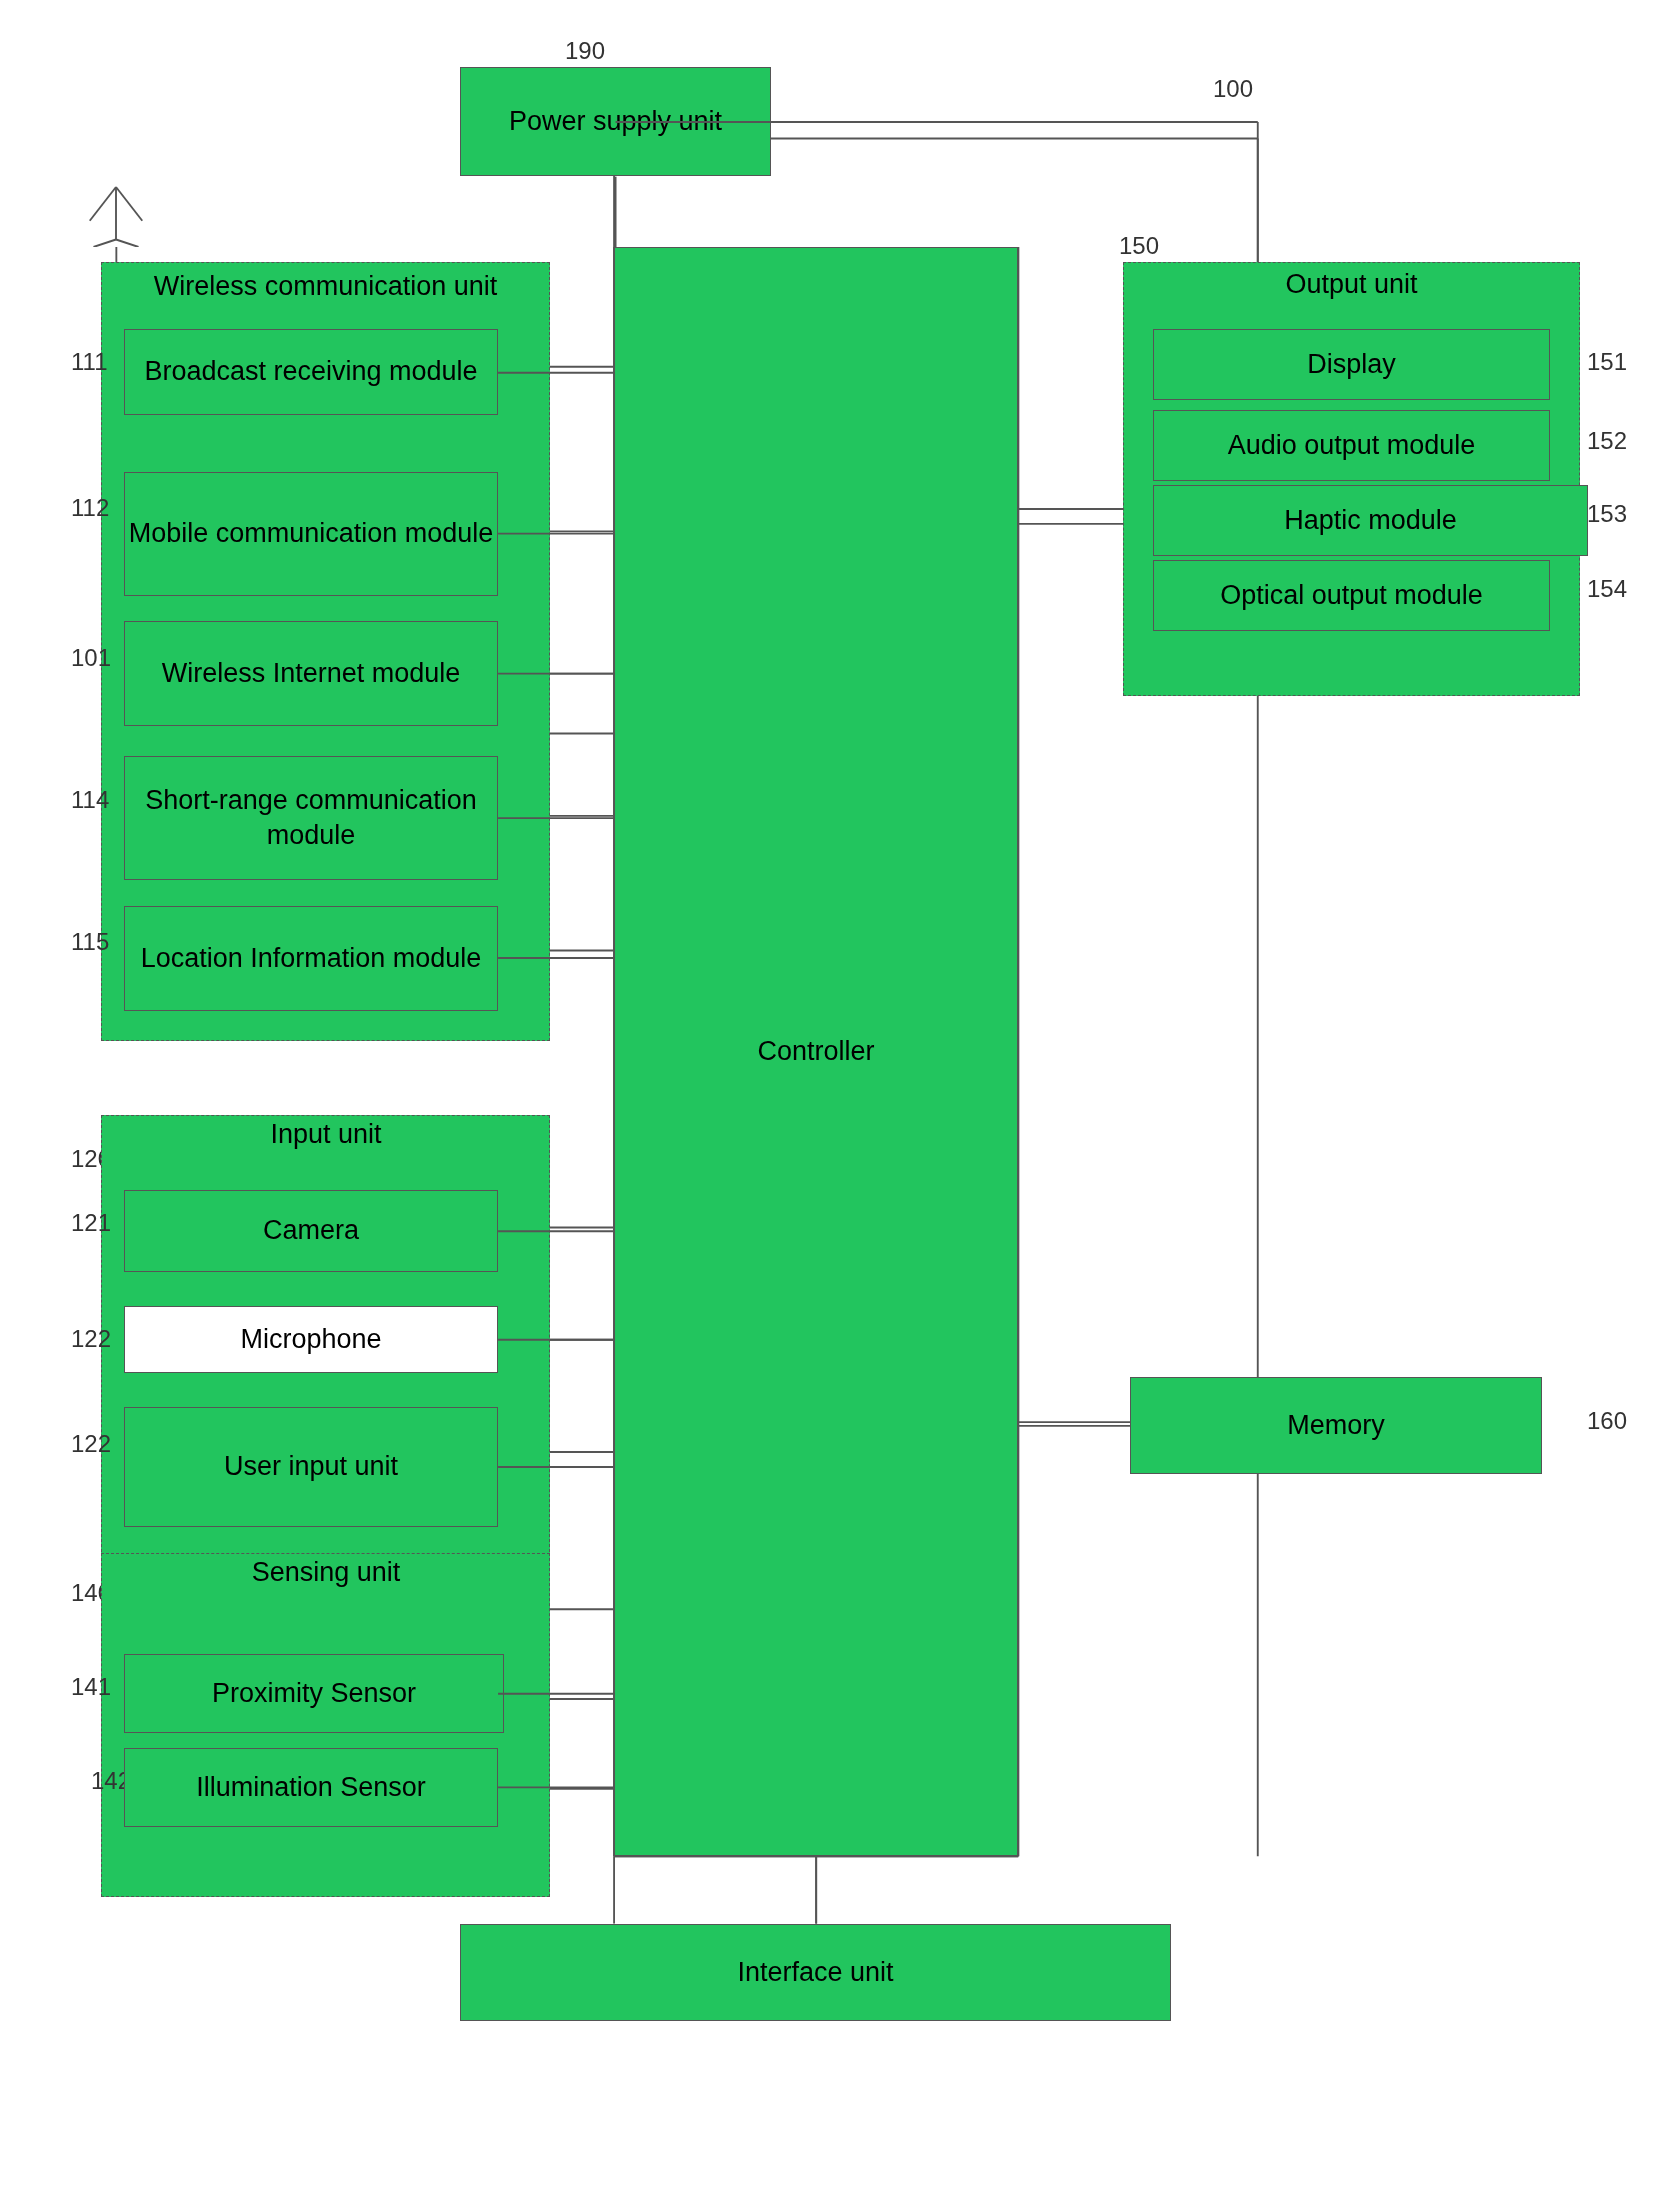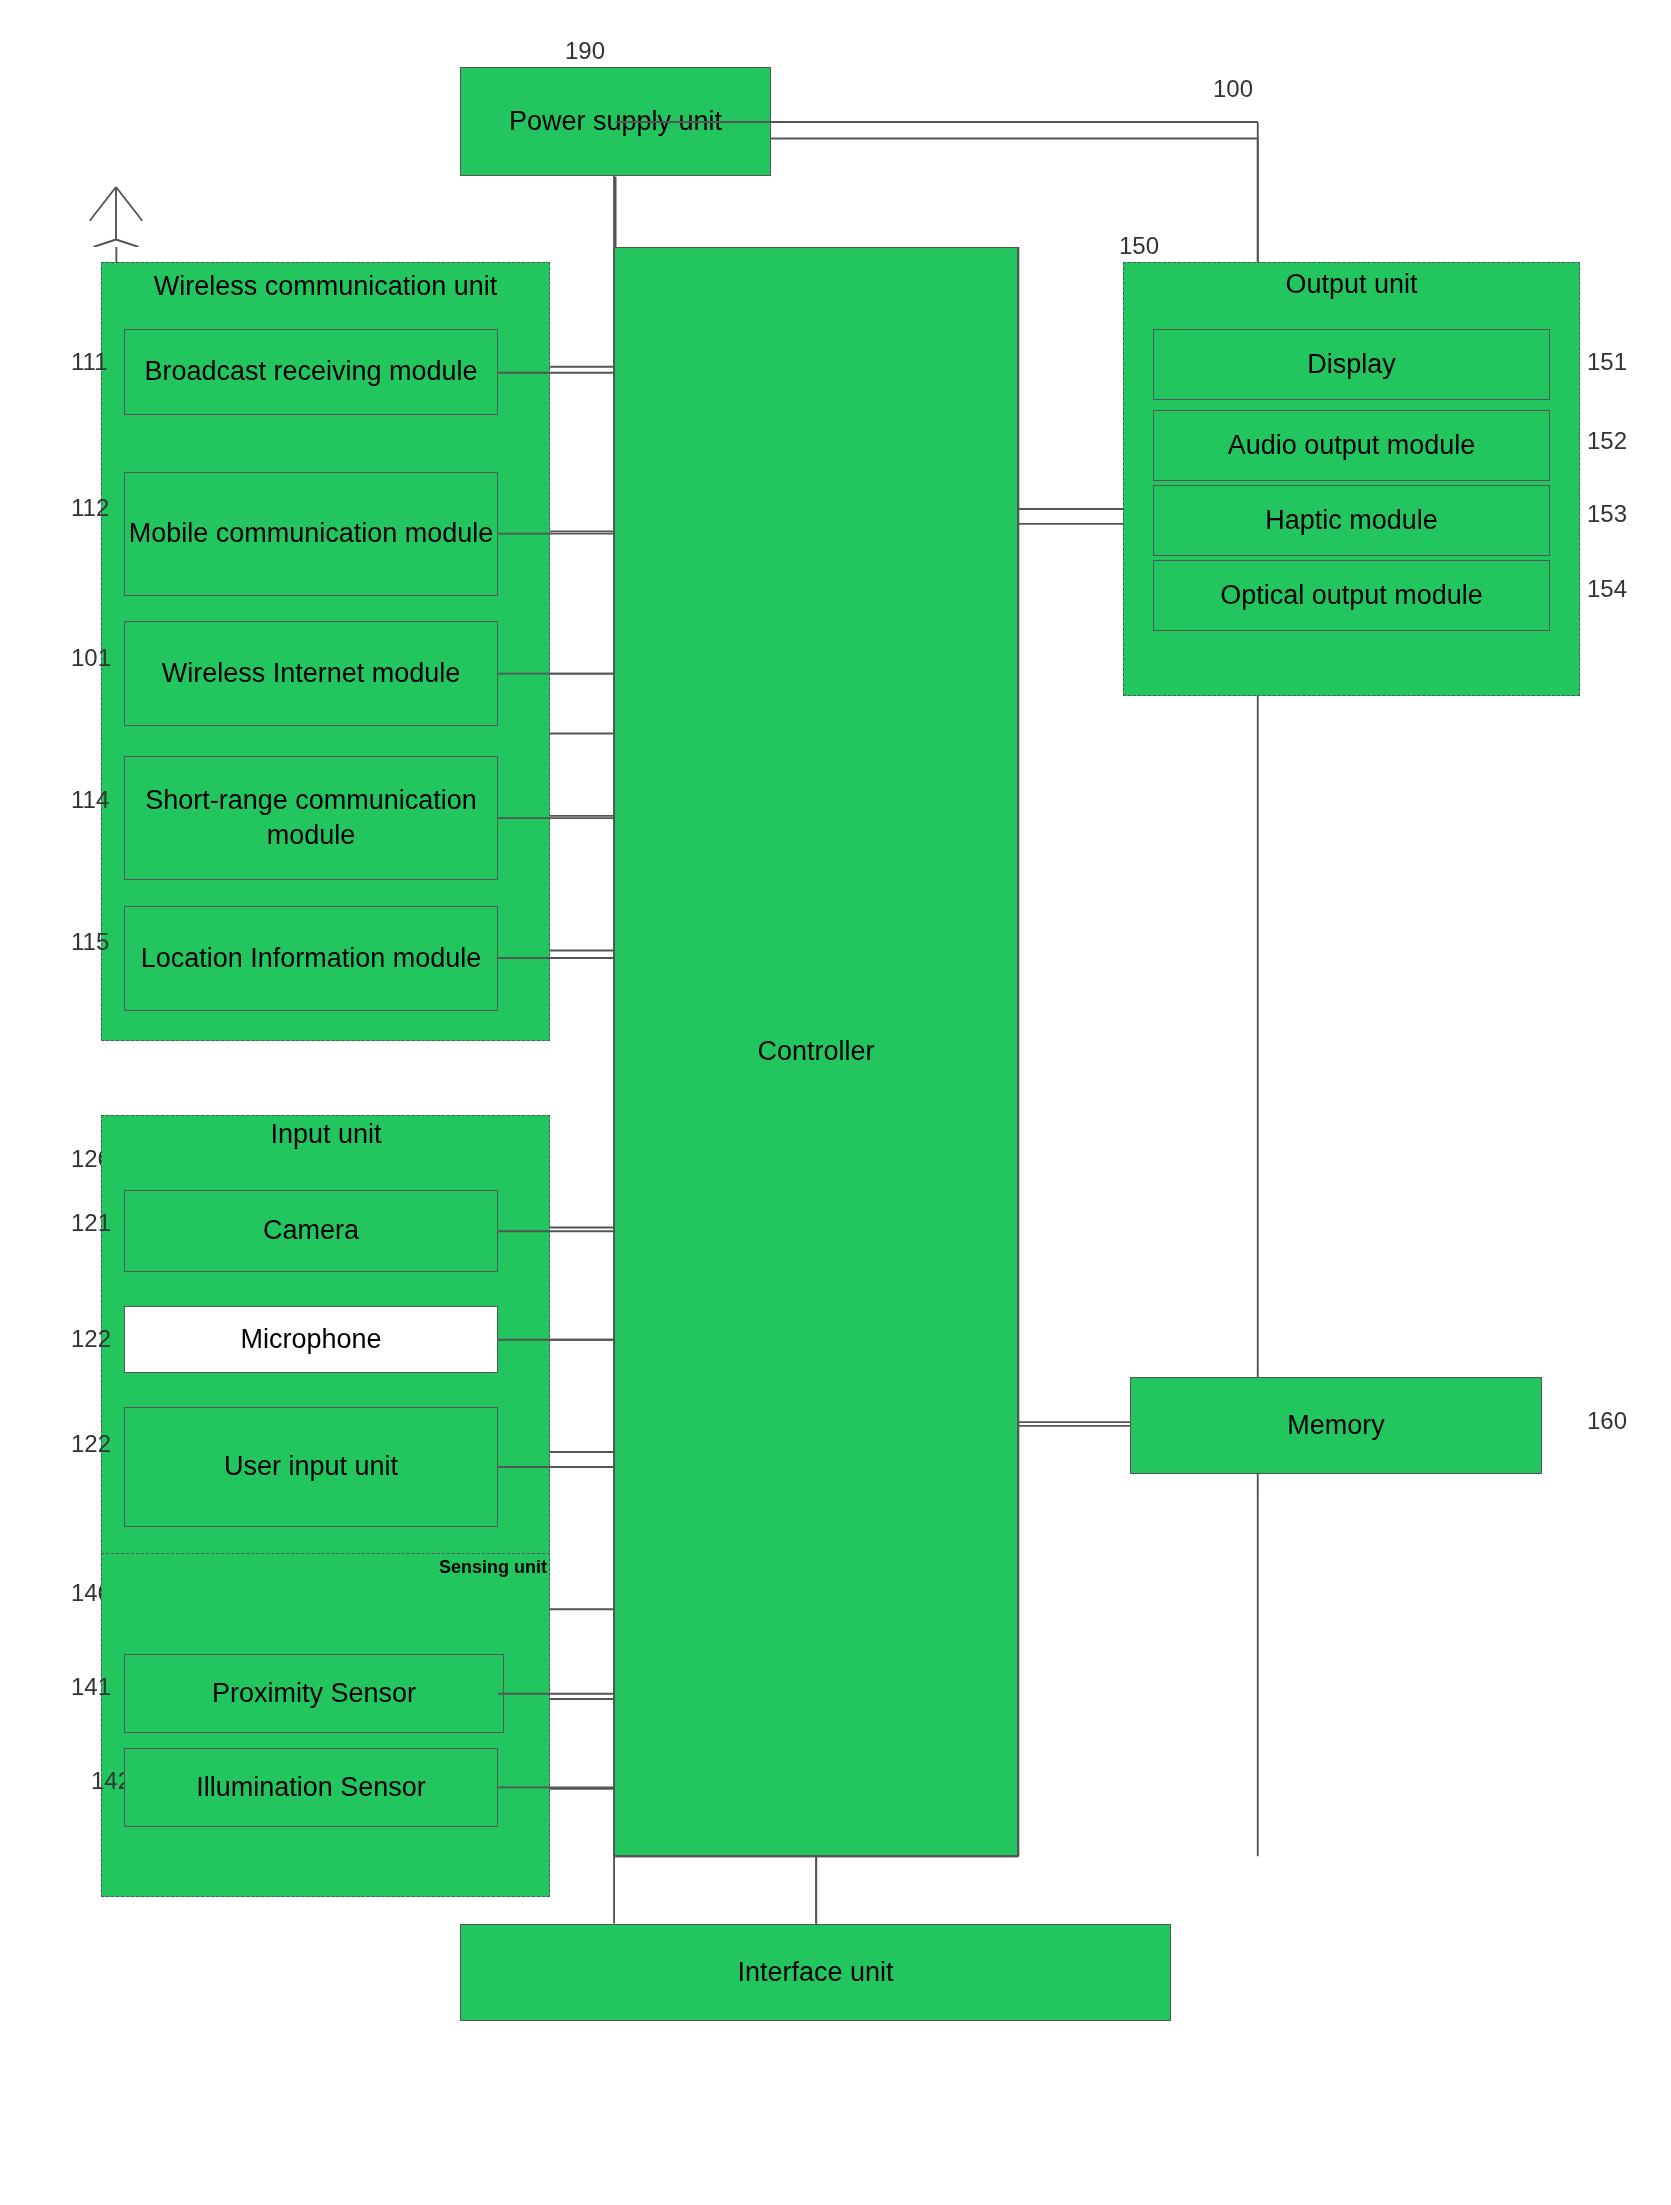--- a/index.html
+++ b/index.html
@@ -156,21 +156,21 @@
     <span>Audio output module</span>
   </div>
 
   <span class="ref-num" style="left:71px; top:644px;">101</span>
   <div class="box" style="left:124px; top:621px; width:374px; height:105px;">
     <span>Wireless
 Internet module</span>
   </div>
 
   <span class="ref-num" style="left:1587px; top:500px;">153</span>
-  <div class="box" style="left:1153px; top:485px; width:397px; height:71px;">
+  <div class="box" style="left:1153px; top:485px; width:435px; height:71px;">
     <span>Haptic module</span>
   </div>
 
   <span class="ref-num" style="left:71px; top:786px;">114</span>
   <div class="box" style="left:124px; top:756px; width:374px; height:124px;">
     <span>Short-range
 communication
 module</span>
   </div>
 
@@ -209,21 +209,21 @@
   </div>
 
   <span class="ref-num" style="left:71px; top:1430px;">122</span>
   <div class="box" style="left:124px; top:1407px; width:374px; height:120px;">
     <span>User input unit</span>
   </div>
 
   <span class="ref-num" style="left:71px; top:1579px;">140</span>
   <div class="box box-dashed" style="left:101px; top:1553px; width:449px; height:344px;">
   </div>
-  <div style="position:absolute; left:105px; top:1557px; width:442px; text-align:right; font-size:18px;font-weight:bold;">
+  <div style="position:absolute; left:105px; top:1557px; width:442px; text-align:center; font-size:27px;">
     <span>Sensing unit</span>
   </div>
 
   <span class="ref-num" style="left:71px; top:1673px;">141</span>
   <div class="box" style="left:124px; top:1654px; width:380px; height:79px;">
     <span>Proximity Sensor</span>
   </div>
 
   <span class="ref-num" style="left:71px; top:1767px;margin-left:20px;">142</span>
   <div class="box" style="left:124px; top:1748px; width:374px; height:79px;">

